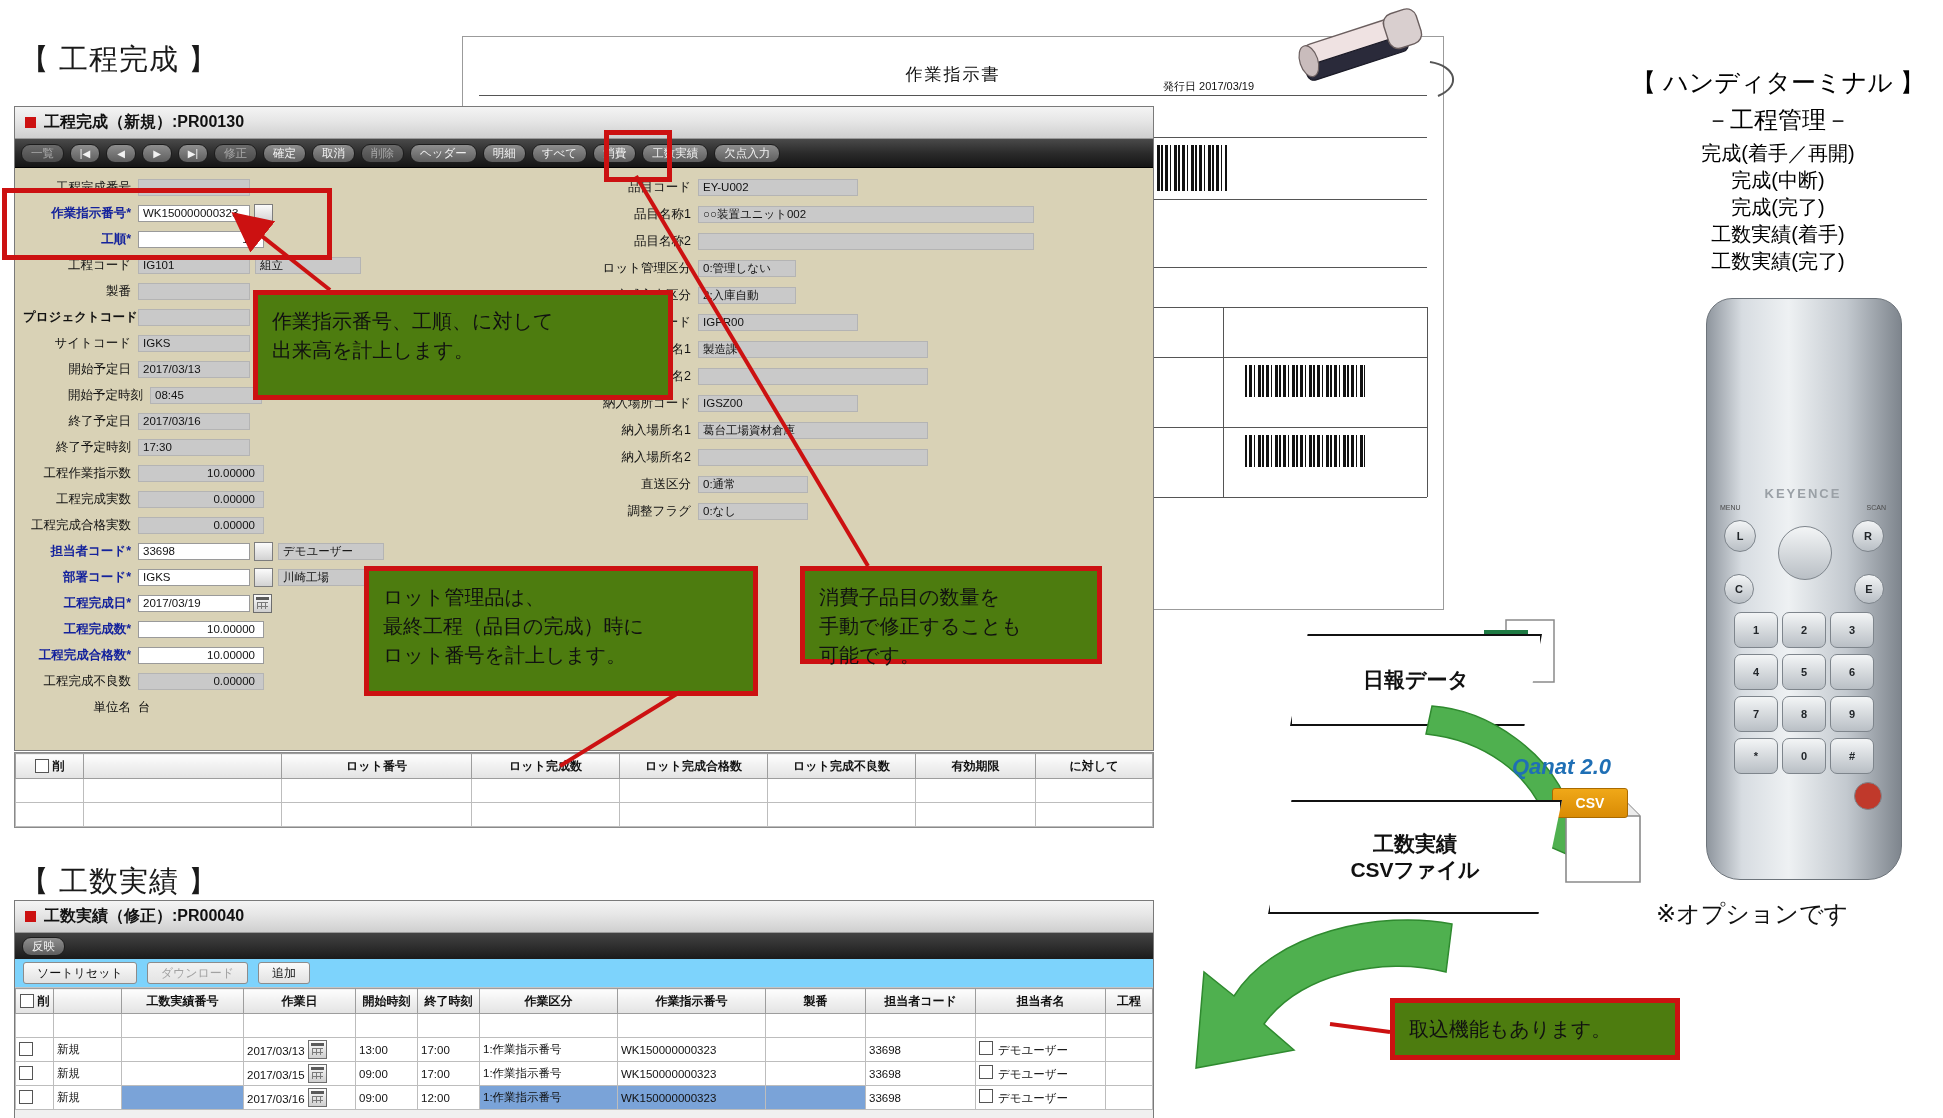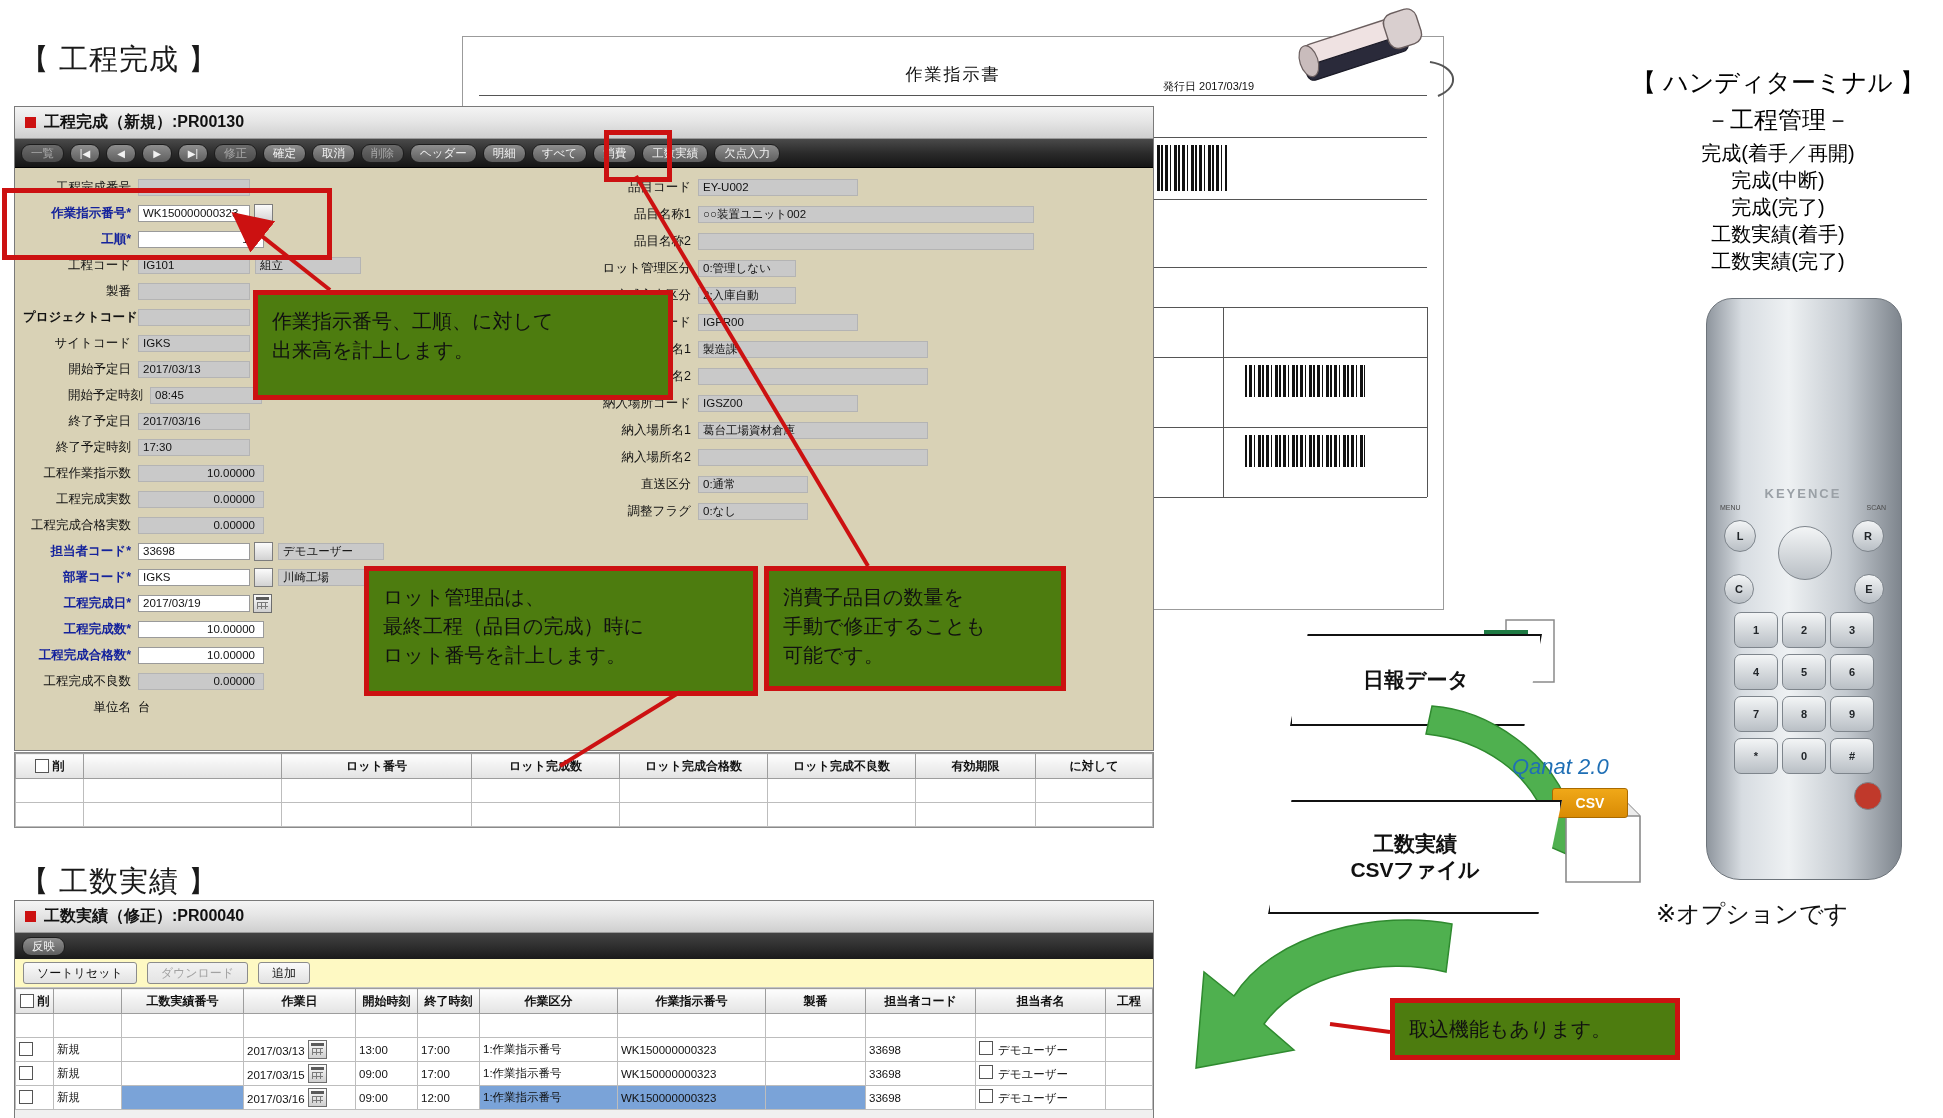--- a/index.html
+++ b/index.html
@@ -148,21 +148,21 @@
     border: 1px solid #7a7a7a; border-bottom: none;
     background: #f0f0f0;
     box-sizing: border-box; overflow: hidden;
   }
   .sub-toolbar {
     height: 26px;
     background: linear-gradient(to bottom, #434343, #1b1b1b);
     display: flex; align-items: center; padding-left: 7px;
   }
   .btnbar {
-    height: 28px; background: #fef9c3;
+    height: 28px; background: #7dd3fc;
     border-bottom: 1px solid #c4c4c4;
     display: flex; align-items: center; gap: 10px; padding: 0 8px;
   }
   .flat-btn {
     height: 20px; padding: 0 13px;
     border: 1px solid #8c8c8c; border-radius: 3px;
     background: linear-gradient(to bottom,#fafafa,#e2e2e2);
     font-size: 12px; color: #111;
     display: flex; align-items: center; white-space: nowrap;
   }
@@ -250,21 +250,21 @@
     font-size: 21px; font-weight: bold; color: #111;
     text-align: center; line-height: 1.25;
   }
   .csv-tab {
     background: linear-gradient(to bottom,#f0a818,#d98b05);
     border: 1px solid #a96a00; border-radius: 3px;
     color: #fff; font-size: 14px; font-weight: bold;
     display: flex; align-items: center; justify-content: center;
   }
   .qanat {
-    font-size: 22px; font-weight: normal; font-style: italic;
+    font-size: 22px; font-weight: bold; font-style: italic;
     color: #1f6fb5; white-space: nowrap;
   }
   .option-note { font-size: 24px; color: #111; white-space: nowrap; }
 </style>
 </head>
 <body>
 
 <div class="abs sec-title" style="left:20px; top:40px;">【 工程完成 】</div>
 
 <div class="abs sec-title" style="left:20px; top:862px;">【 工数実績 】</div>
@@ -665,21 +665,21 @@
   <div style="white-space:pre-line;">作業指示番号、工順、に対して
 出来高を計上します。</div>
 </div>
 
 <div class="abs redbox" style="left:364px; top:566px; width:394px; height:130px;">
   <div style="white-space:pre-line;">ロット管理品は、
 最終工程（品目の完成）時に
 ロット番号を計上します。</div>
 </div>
 
-<div class="abs redbox" style="left:764px; top:566px; width:302px; height:125px;">
+<div class="abs redbox" style="left:800px; top:566px; width:302px; height:98px;">
   <div style="white-space:pre-line;">消費子品目の数量を
 手動で修正することも
 可能です。</div>
 </div>
 
 <div class="abs redbox" style="left:1390px; top:998px; width:290px; height:62px; display:flex; align-items:center;">
   <div>取込機能もあります。</div>
 </div>
 
 <svg class="abs arrow-svg" style="left:0; top:0;" width="1943" height="1118">

